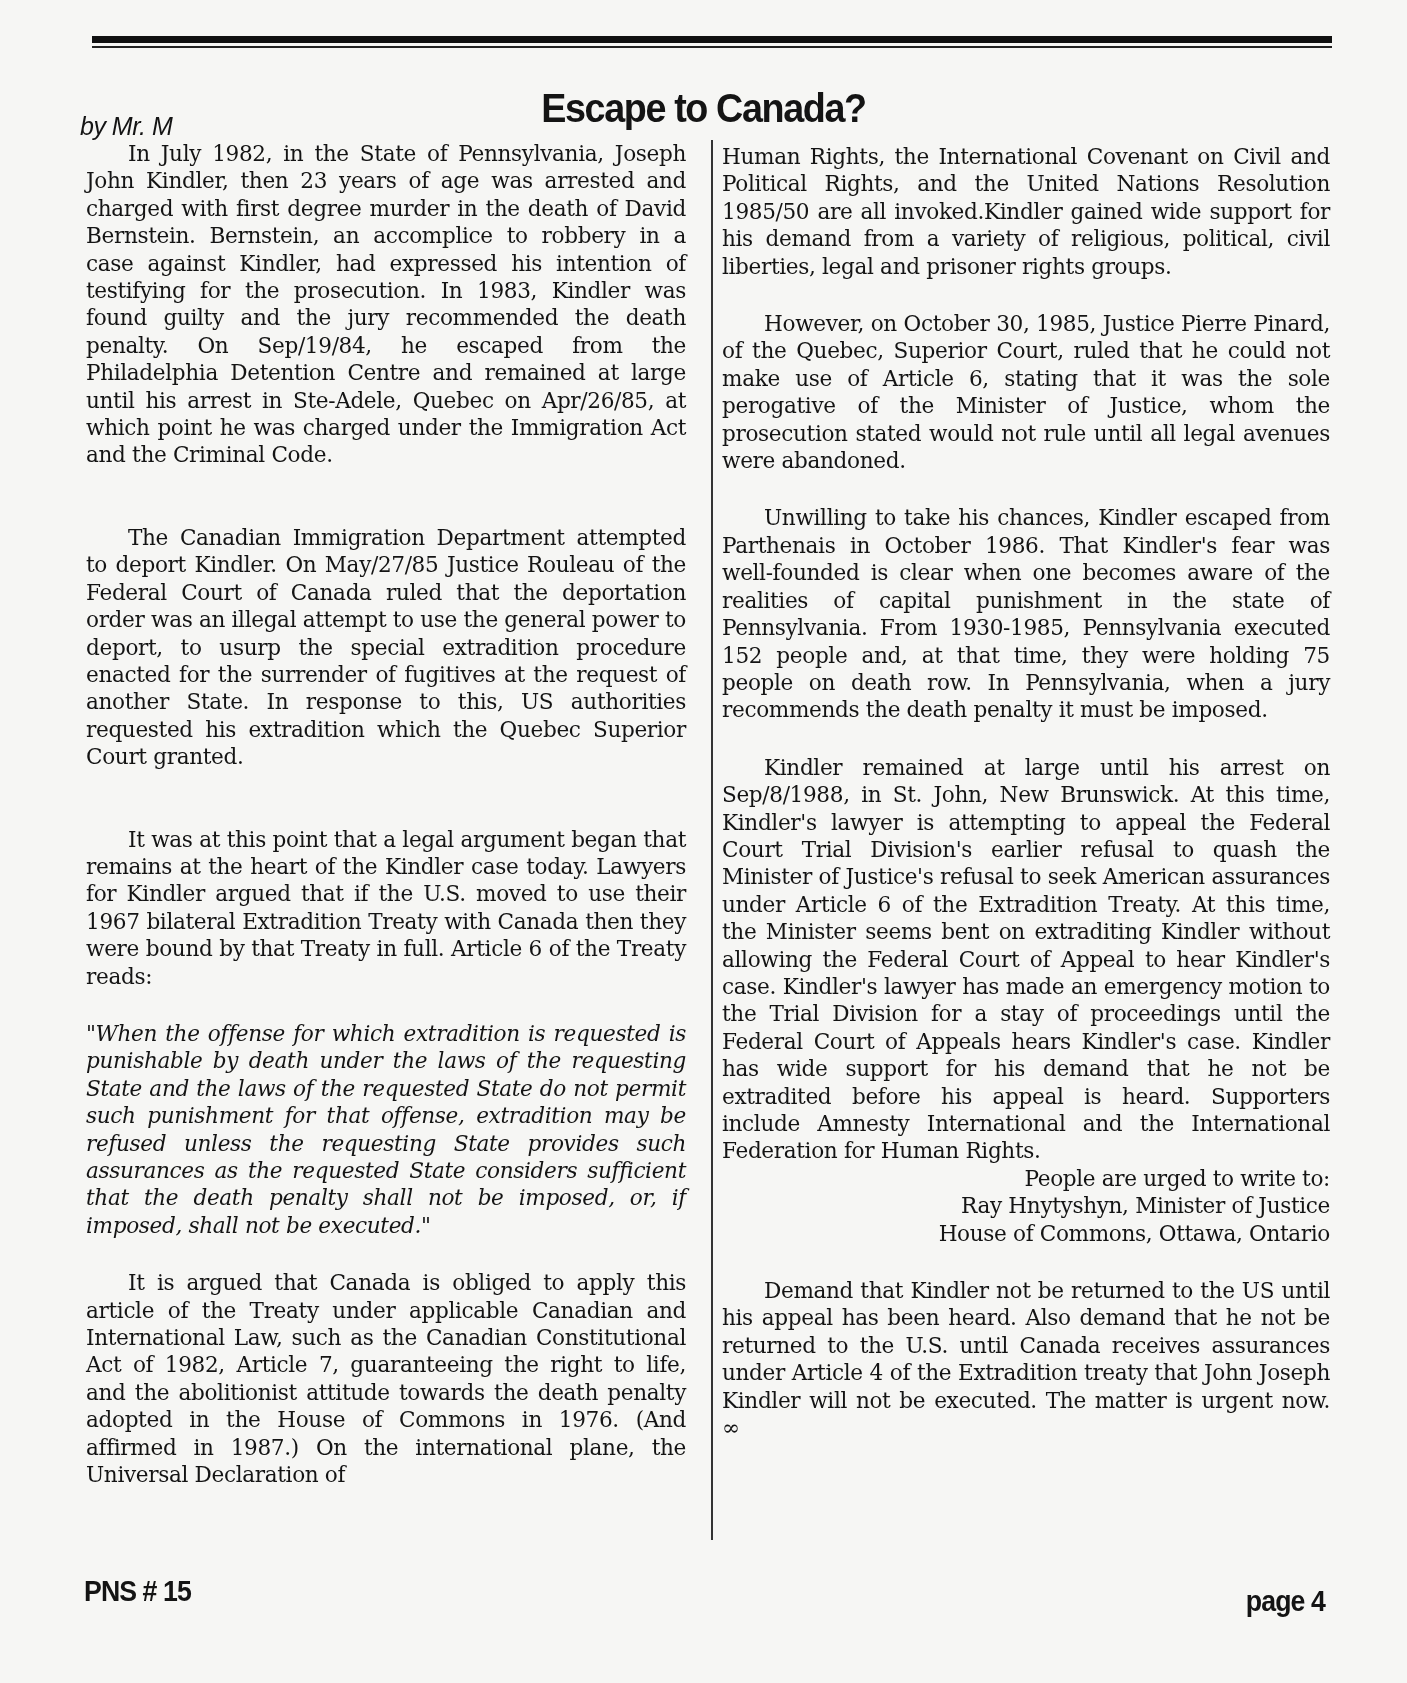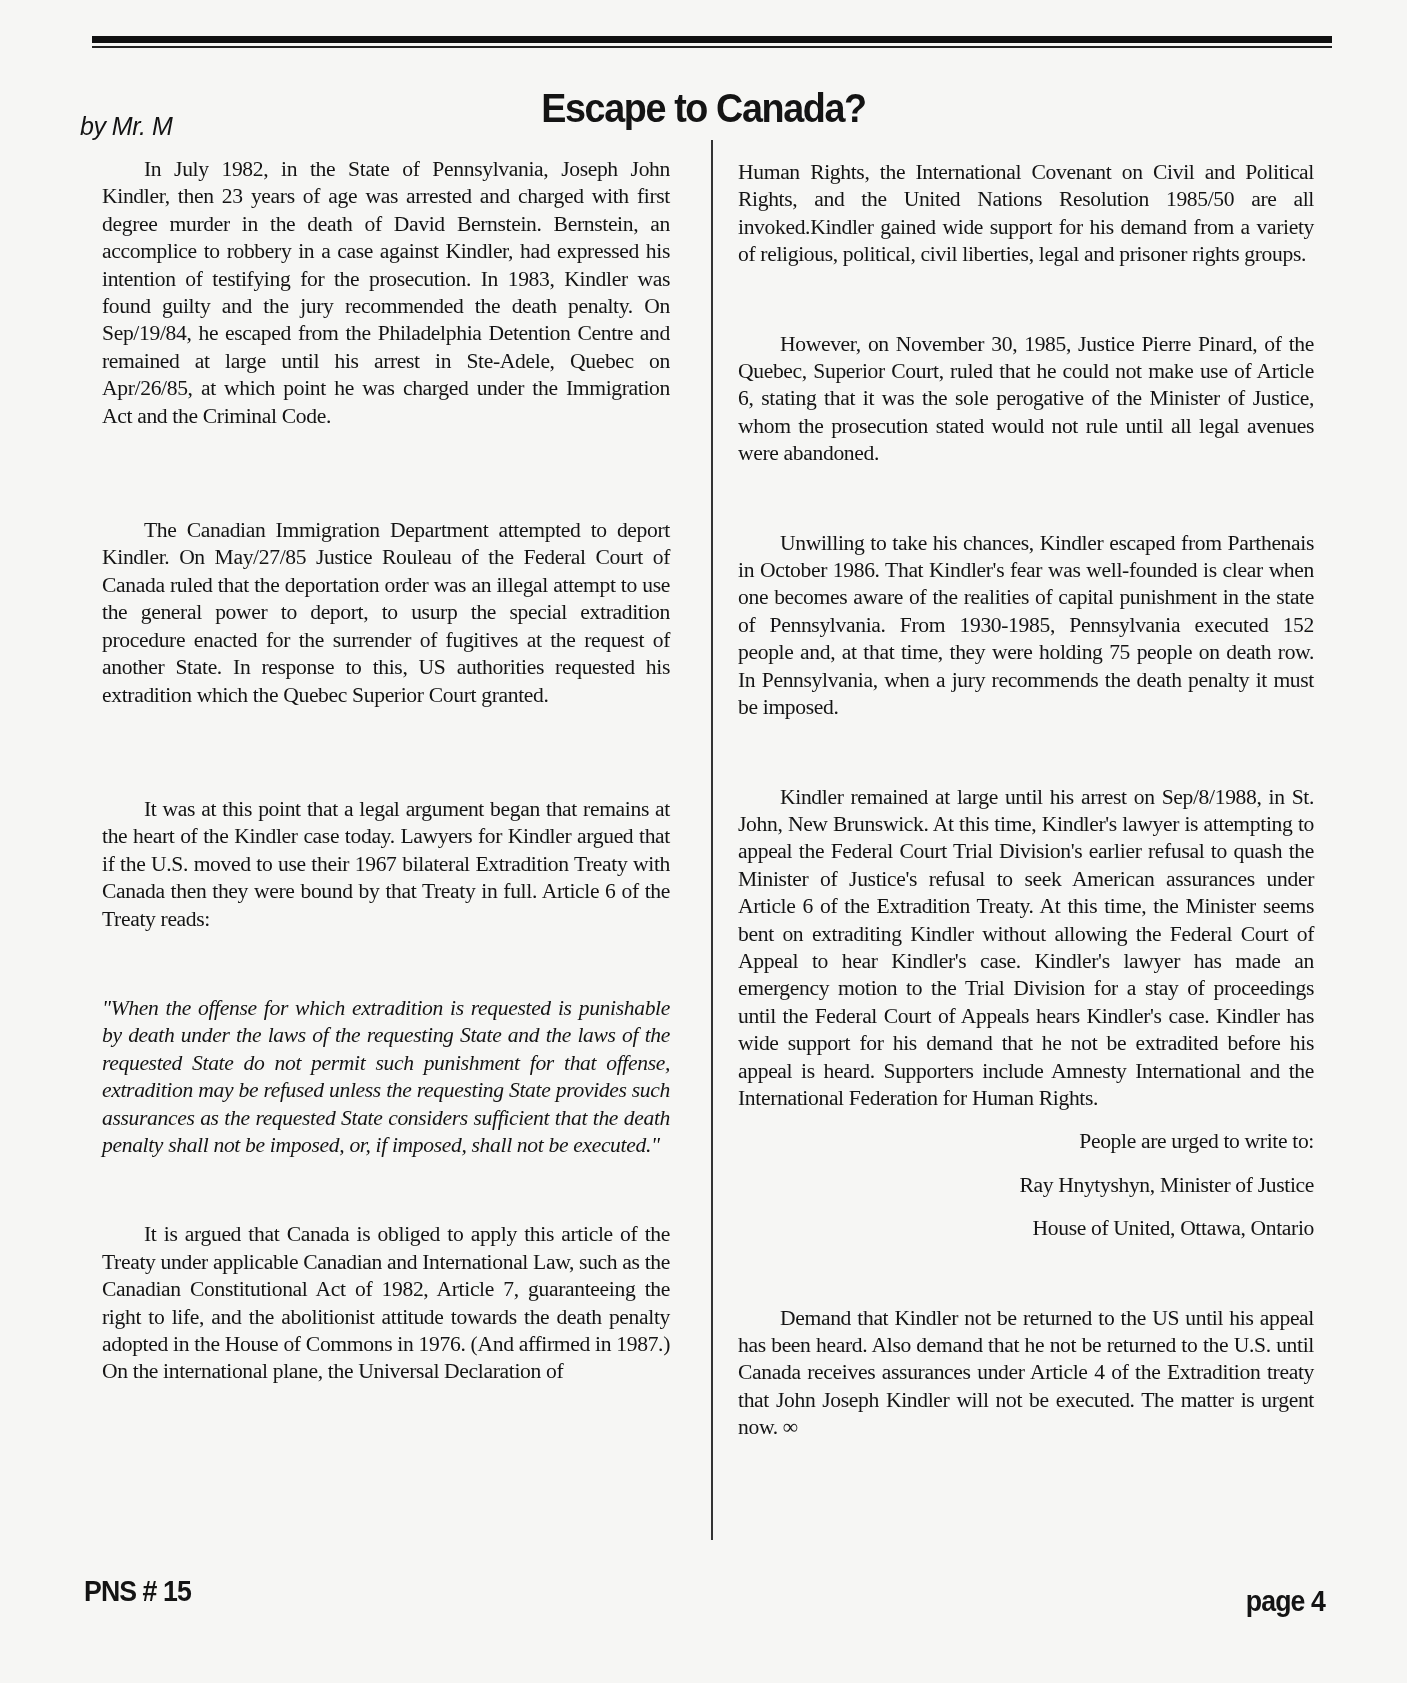--- a/index.html
+++ b/index.html
@@ -29,21 +29,21 @@
     font-family: "Liberation Sans", sans-serif; font-style: italic;
     font-size: 25px; letter-spacing: -0.5px;
   }
   .col {
     position: absolute; top: 140px; width: 600px;
     font-size: 21.6px; line-height: 27.4px; text-align: justify;
     letter-spacing: -0.35px;
   }
   .col-left { left: 86px; }
   .col-right { left: 722px; width: 608px; top: 143px; }
-  .col p { margin: 16px; text-indent: 42px; font-family: Liberation Serif, serif; }
+  .col p { margin: 0; text-indent: 42px; }
   .col p.noindent { text-indent: 0; }
   .gap-m { height: 30px; }
   .gap-l { height: 55px; }
   .quote { font-style: italic; text-indent: 0 !important; }
   .divider {
     position: absolute; left: 711px; top: 140px; width: 2px; height: 1400px;
     background: #333;
   }
   .address { margin: 0; padding-left: 50px; text-align: right; }
   .footer-left {
@@ -76,28 +76,28 @@
   <p class="quote">"When the offense for which extradition is requested is punishable by death under the laws of the requesting State and the laws of the requested State do not permit such punishment for that offense, extradition may be refused unless the requesting State provides such assurances as the requested State considers sufficient that the death penalty shall not be imposed, or, if imposed, shall not be executed."</p>
   <div class="gap-m"></div>
   <p>It is argued that Canada is obliged to apply this article of the Treaty under applicable Canadian and International Law, such as the Canadian Constitutional Act of 1982, Article 7, guaranteeing the right to life, and the abolitionist attitude towards the death penalty adopted in the House of Commons in 1976. (And affirmed in 1987.) On the international plane, the Universal Declaration of</p>
 </div>
 
 <div class="divider"></div>
 
 <div class="col col-right">
   <p class="noindent">Human Rights, the International Covenant on Civil and Political Rights, and the United Nations Resolution 1985/50 are all invoked.Kindler gained wide support for his demand from a variety of religious, political, civil liberties, legal and prisoner rights groups.</p>
   <div class="gap-m"></div>
-  <p>However, on November 30, 1985, Justice Pierre Pinard, of the Quebec, Superior Court, ruled that he could not make use of Article 6, stating that it was the sole perogative of the Minister of Justice, whom the prosecution stated would not rule until all legal avenues were abandoned.</p>
+  <p>However, on October 30, 1985, Justice Pierre Pinard, of the Quebec, Superior Court, ruled that he could not make use of Article 6, stating that it was the sole perogative of the Minister of Justice, whom the prosecution stated would not rule until all legal avenues were abandoned.</p>
   <div class="gap-m"></div>
   <p>Unwilling to take his chances, Kindler escaped from Parthenais in October 1986. That Kindler's fear was well-founded is clear when one becomes aware of the realities of capital punishment in the state of Pennsylvania. From 1930-1985, Pennsylvania executed 152 people and, at that time, they were holding 75 people on death row. In Pennsylvania, when a jury recommends the death penalty it must be imposed.</p>
   <div class="gap-m"></div>
   <p>Kindler remained at large until his arrest on Sep/8/1988, in St. John, New Brunswick. At this time, Kindler's lawyer is attempting to appeal the Federal Court Trial Division's earlier refusal to quash the Minister of Justice's refusal to seek American assurances under Article 6 of the Extradition Treaty. At this time, the Minister seems bent on extraditing Kindler without allowing the Federal Court of Appeal to hear Kindler's case. Kindler's lawyer has made an emergency motion to the Trial Division for a stay of proceedings until the Federal Court of Appeals hears Kindler's case. Kindler has wide support for his demand that he not be extradited before his appeal is heard. Supporters include Amnesty International and the International Federation for Human Rights.</p>
   <div>
     <p class="address">People are urged to write to:</p>
     <p class="address">Ray Hnytyshyn, Minister of Justice</p>
-    <p class="address">House of United, Ottawa, Ontario</p>
+    <p class="address">House of Commons, Ottawa, Ontario</p>
   </div>
   <div class="gap-m"></div>
   <p>Demand that Kindler not be returned to the US until his appeal has been heard. Also demand that he not be returned to the U.S. until Canada receives assurances under Article 4 of the Extradition treaty that John Joseph Kindler will not be executed. The matter is urgent now. ∞</p>
 </div>
 
 <div class="footer-left">PNS # 15</div>
 <div class="footer-right">page 4</div>
 
 </body></html>

